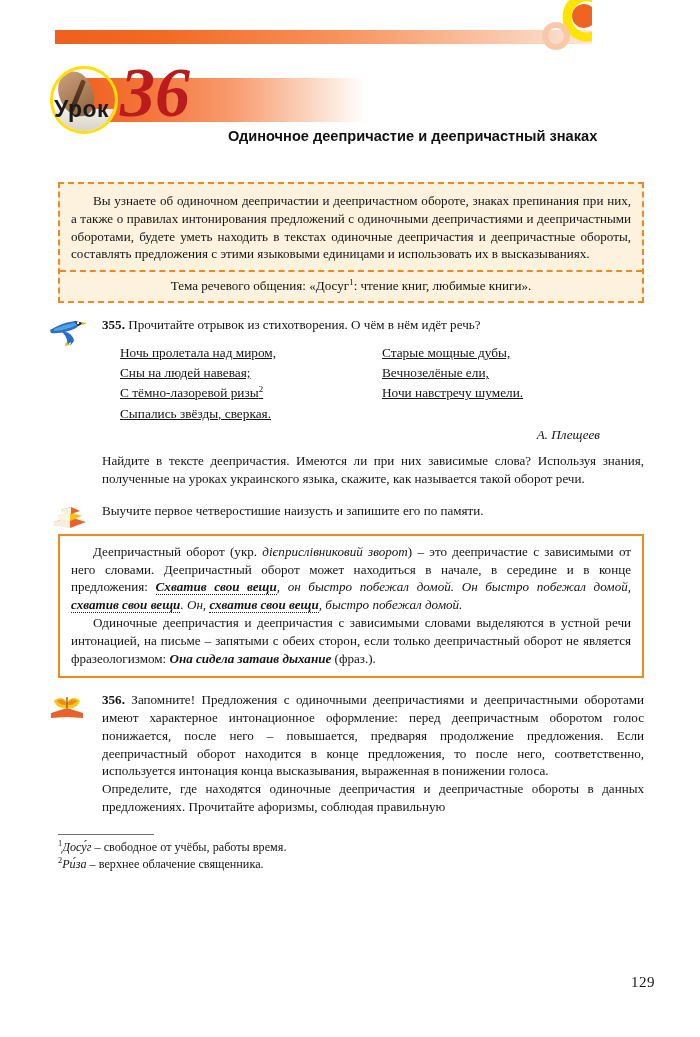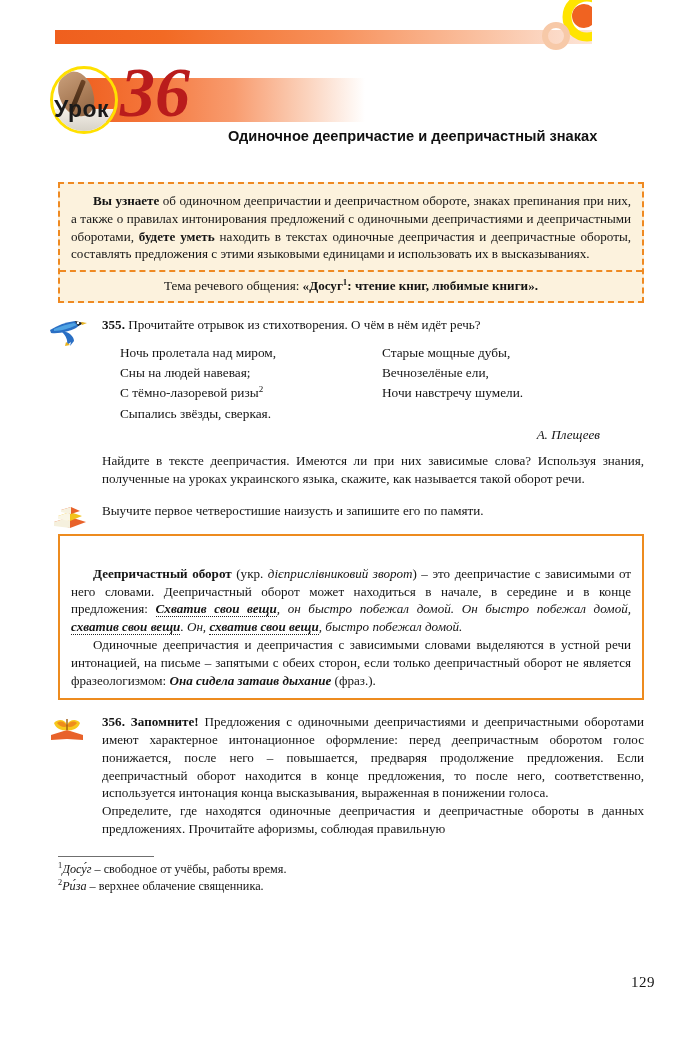--- a/index.html
+++ b/index.html
@@ -124,21 +124,21 @@
     line-height: 1.36;
     text-align: justify;
     text-indent: 22px;
     border-bottom: 2px dashed #ef8a22;
   }
   .goal-theme {
     padding: 6px 11px 7px 11px;
     font-size: 13.1px;
     text-align: center;
   }
-  b, .b { font-weight: bold; }
+  b, .b { font-weight: normal; }
 
   
   .ex {
     margin: 0 56px 0 58px;
     position: relative;
   }
   .ex-head {
     font-size: 13.1px;
     line-height: 1.36;
     padding-left: 44px;
@@ -156,21 +156,21 @@
 
   
   .poem {
     display: flex;
     margin: 9px 0 0 0;
     padding-left: 62px;
     font-size: 13.3px;
     line-height: 1.52;
   }
   .poem-col { width: 272px; }
-  .poem-line { white-space: nowrap; }
+  .poem-line { white-space: nowrap; text-decoration: underline; }
   sup { font-size: 0.68em; vertical-align: super; line-height: 0; }
   .author {
     text-align: right;
     font-style: italic;
     font-size: 13.1px;
     margin: 3px 44px 0 0;
   }
 
   .task {
     font-size: 13.1px;
@@ -187,21 +187,20 @@
     border: 2px solid #ed8b1f;
     background: #ffffff;
     padding: 7px 11px 8px 11px;
     box-sizing: border-box;
   }
   .rule-p {
     font-size: 13.1px;
     line-height: 1.37;
     text-align: justify;
     text-indent: 22px;
-    margin-top: 22px;
   }
   .rule-p + .rule-p { margin-top: 0; }
   .ex-it {
     font-style: italic;
     font-weight: bold;
     border-bottom: 1px dotted #222;
   }
   .it { font-style: italic; }
   .bi { font-style: italic; font-weight: bold; }
 

